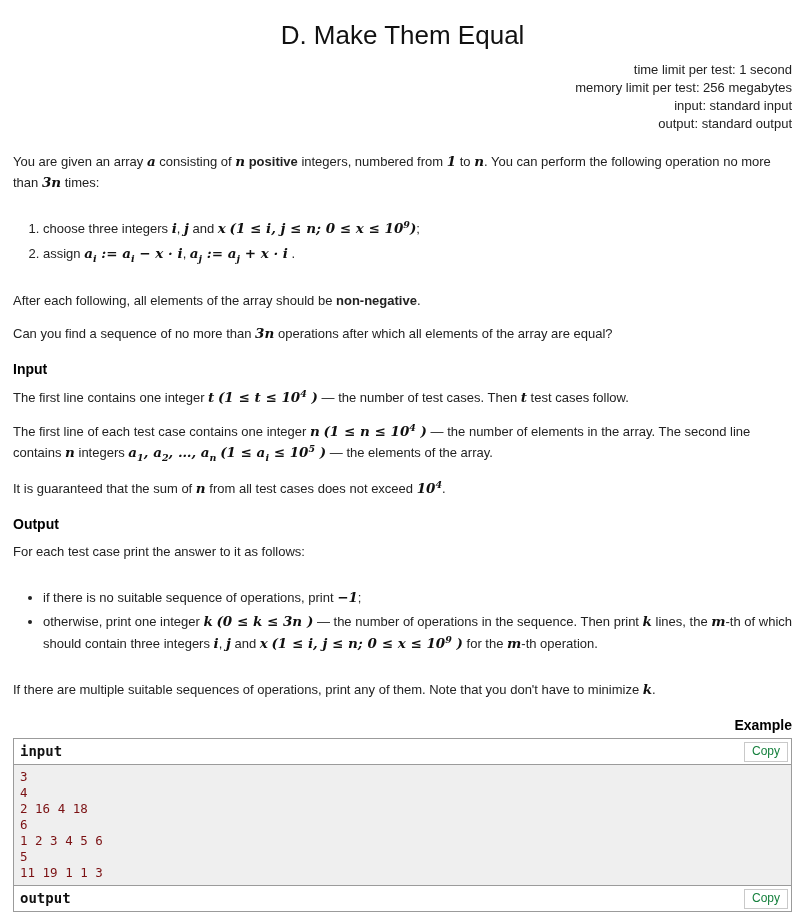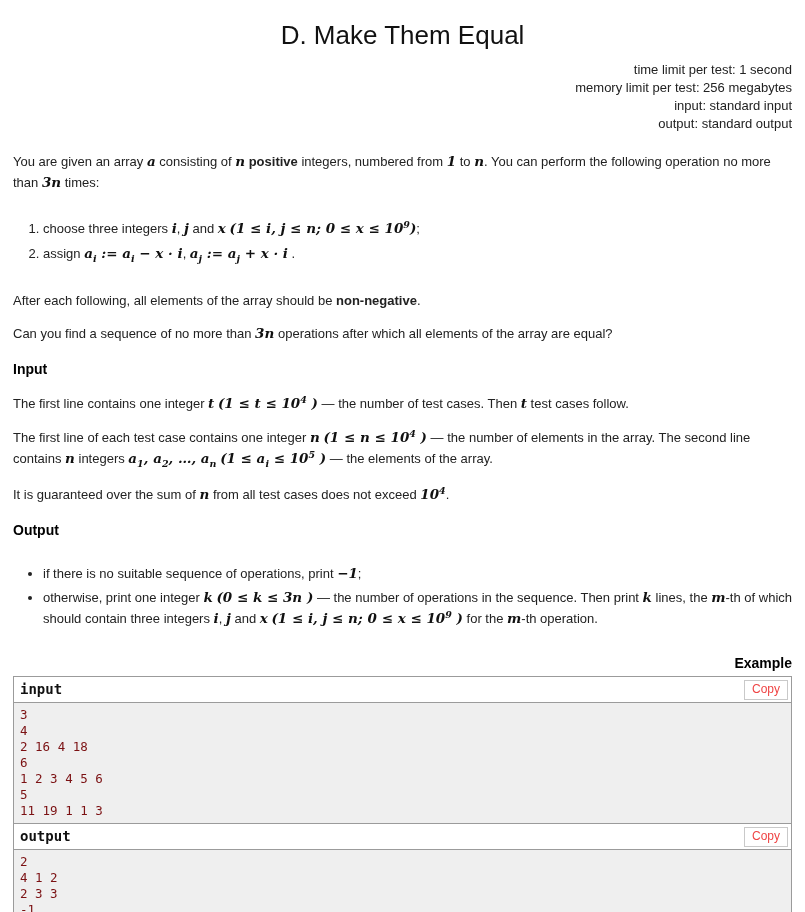--- a/index.html
+++ b/index.html
@@ -25,21 +25,21 @@
     color: #222222;
   }
 
   .blk-p { margin: 12px 0; line-height: 1.55; }
   .blk-h {
     font-size: 14px;
     font-weight: bold;
     color: #000000;
     margin: 17px 0 2px 0;
   }
-  .blk-h + .blk-p { margin-top: 16px; }
+  .blk-h + .blk-p { margin-top: 10px; }
   ol.blk-ol, ul.blk-ul { margin: 25px 0; padding-left: 30px; }
   ol.blk-ol li, ul.blk-ul li { margin: 3px 0; line-height: 1.55; }
   ul.blk-ul { list-style-type: disc; }
 
   .math {
     font-family: "DejaVu Serif", serif;
     font-style: italic;
     font-weight: bold;
     font-size: 13.5px;
     color: #111111;
@@ -66,21 +66,21 @@
     font-size: 14px;
     color: #111111;
     height: 26px;
   }
   .copy-btn {
     position: absolute;
     right: 3px;
     top: 3px;
     border: 1px solid #c9c9c9;
     background: #ffffff;
-    color: #ef4444;
+    color: #15803d;
     font-family: "Liberation Sans", sans-serif;
     font-weight: normal;
     font-size: 12px;
     padding: 1px 7px 2px 7px;
     cursor: pointer;
     line-height: 15px;
   }
   .sample-body {
     margin: 0;
     padding: 4px 6px;
@@ -112,26 +112,28 @@
       <div class="blk-p"><span>You are given an array </span><span class="math">a</span><span> consisting of </span><span class="math">n</span><span> </span><span class="bold">positive</span><span> integers, numbered from </span><span class="math">1</span><span> to </span><span class="math">n</span><span>. You can perform the following operation no more than </span><span class="math">3n</span><span> times:</span></div>
       <ol class="blk-ol">
         <li><span>choose three integers </span><span class="math">i</span><span>, </span><span class="math">j</span><span> and </span><span class="math">x</span><span> </span><span class="math">(1 ≤ i, j ≤ n; 0 ≤ x ≤ 10</span><sup class="math">9</sup><span class="math">)</span><span>;</span></li>
         <li><span>assign </span><span class="math">a</span><sub class="math">i</sub><span class="math"> := a</span><sub class="math">i</sub><span class="math"> − x · i</span><span>, </span><span class="math">a</span><sub class="math">j</sub><span class="math"> := a</span><sub class="math">j</sub><span class="math"> + x · i</span><span> .</span></li>
       </ol>
       <div class="blk-p"><span>After each following, all elements of the array should be </span><span class="bold">non-negative</span><span>.</span></div>
       <div class="blk-p"><span>Can you find a sequence of no more than </span><span class="math">3n</span><span> operations after which all elements of the array are equal?</span></div>
       <div class="blk-h">Input</div>
       <div class="blk-p"><span>The first line contains one integer </span><span class="math">t</span><span> </span><span class="math">(1 ≤ t ≤ 10</span><sup class="math">4</sup><span class="math"> )</span><span> — the number of test cases. Then </span><span class="math">t</span><span> test cases follow.</span></div>
       <div class="blk-p"><span>The first line of each test case contains one integer </span><span class="math">n</span><span> </span><span class="math">(1 ≤ n ≤ 10</span><sup class="math">4</sup><span class="math"> )</span><span> — the number of elements in the array. The second line contains </span><span class="math">n</span><span> integers </span><span class="math">a</span><sub class="math">1</sub><span class="math">, a</span><sub class="math">2</sub><span class="math">, …, a</span><sub class="math">n</sub><span> </span><span class="math">(1 ≤ a</span><sub class="math">i</sub><span class="math"> ≤ 10</span><sup class="math">5</sup><span class="math"> )</span><span> — the elements of the array.</span></div>
-      <div class="blk-p"><span>It is guaranteed over the sum of </span><span class="math">n</span><span> from all test cases does not exceed </span><span class="math">10</span><sup class="math">4</sup><span>.</span></div>
+      <div class="blk-p"><span>It is guaranteed that the sum of </span><span class="math">n</span><span> from all test cases does not exceed </span><span class="math">10</span><sup class="math">4</sup><span>.</span></div>
       <div class="blk-h">Output</div>
+      <div class="blk-p"><span>For each test case print the answer to it as follows:</span></div>
       <ul class="blk-ul">
         <li><span>if there is no suitable sequence of operations, print </span><span class="math">−1</span><span>;</span></li>
         <li><span>otherwise, print one integer </span><span class="math">k</span><span> </span><span class="math">(0 ≤ k ≤ 3n</span><span class="math"> )</span><span> — the number of operations in the sequence. Then print </span><span class="math">k</span><span> lines, the </span><span class="math">m</span><span>-th of which should contain three integers </span><span class="math">i</span><span>, </span><span class="math">j</span><span> and </span><span class="math">x</span><span> </span><span class="math">(1 ≤ i, j ≤ n; 0 ≤ x ≤ 10</span><sup class="math">9</sup><span class="math"> )</span><span> for the </span><span class="math">m</span><span>-th operation.</span></li>
       </ul>
+      <div class="blk-p"><span>If there are multiple suitable sequences of operations, print any of them. Note that you don't have to minimize </span><span class="math">k</span><span>.</span></div>
     </div>
 
   <div class="section-title">Example</div>
 
   <div class="sample">
 
     <div class="sample-part">
       <div class="sample-head">
         <span>input</span>
         <span class="copy-btn">Copy</span>

